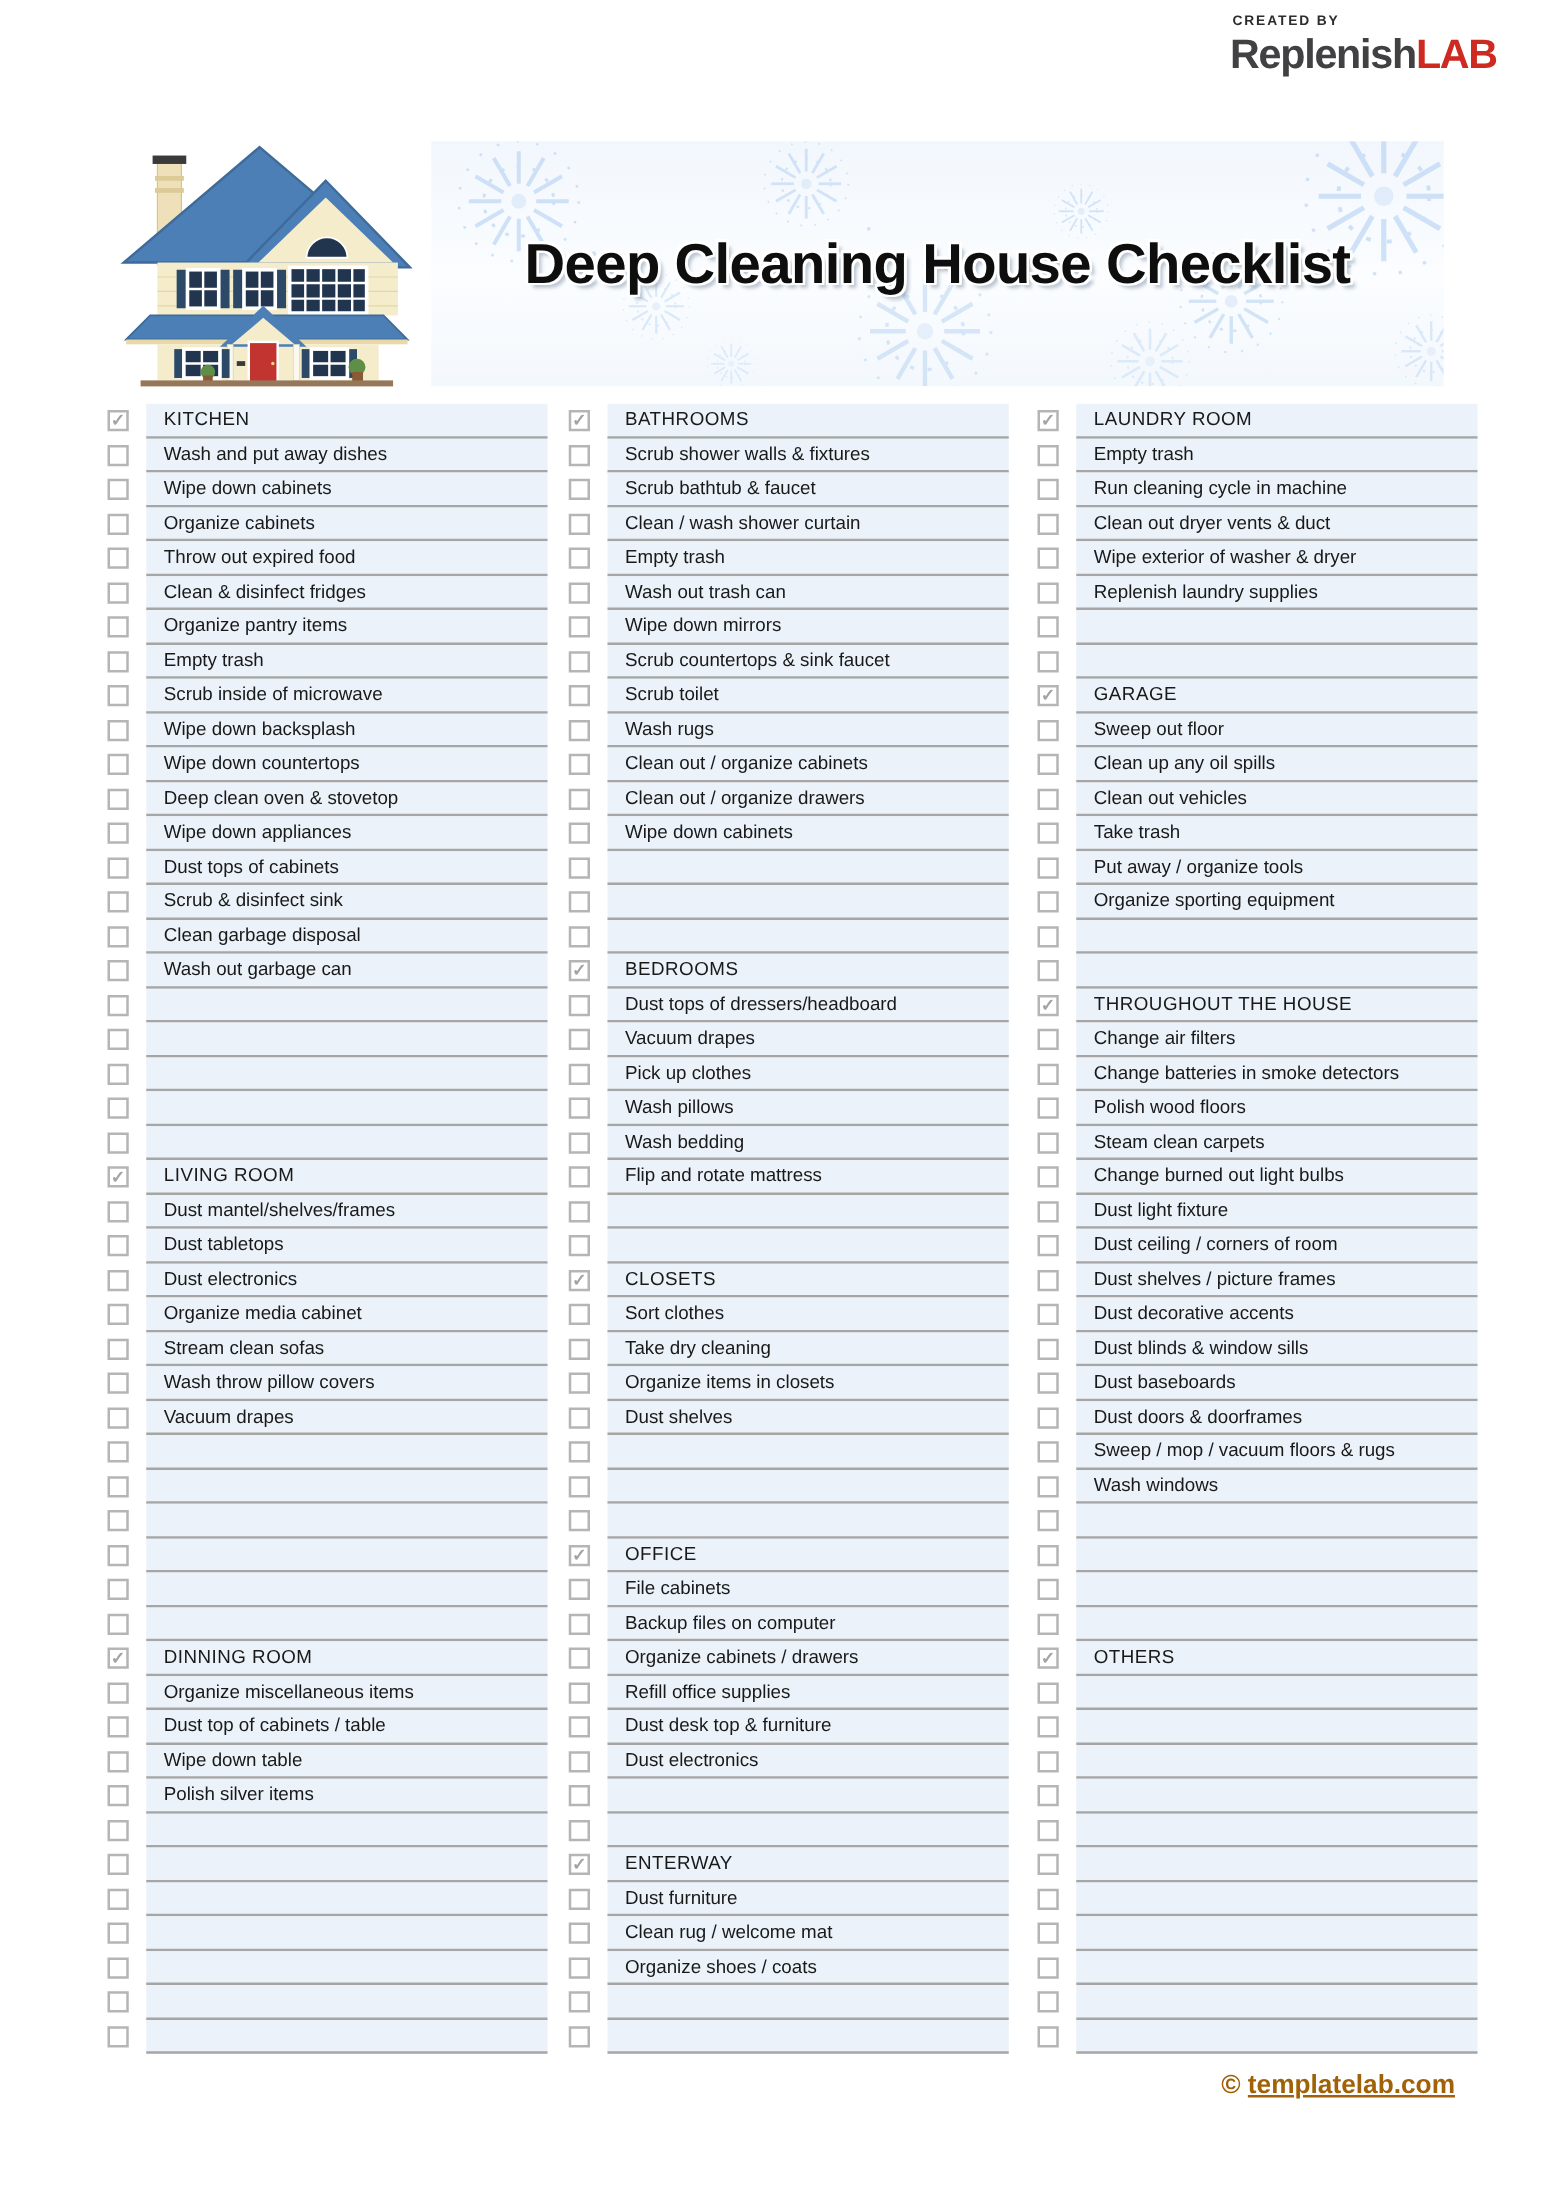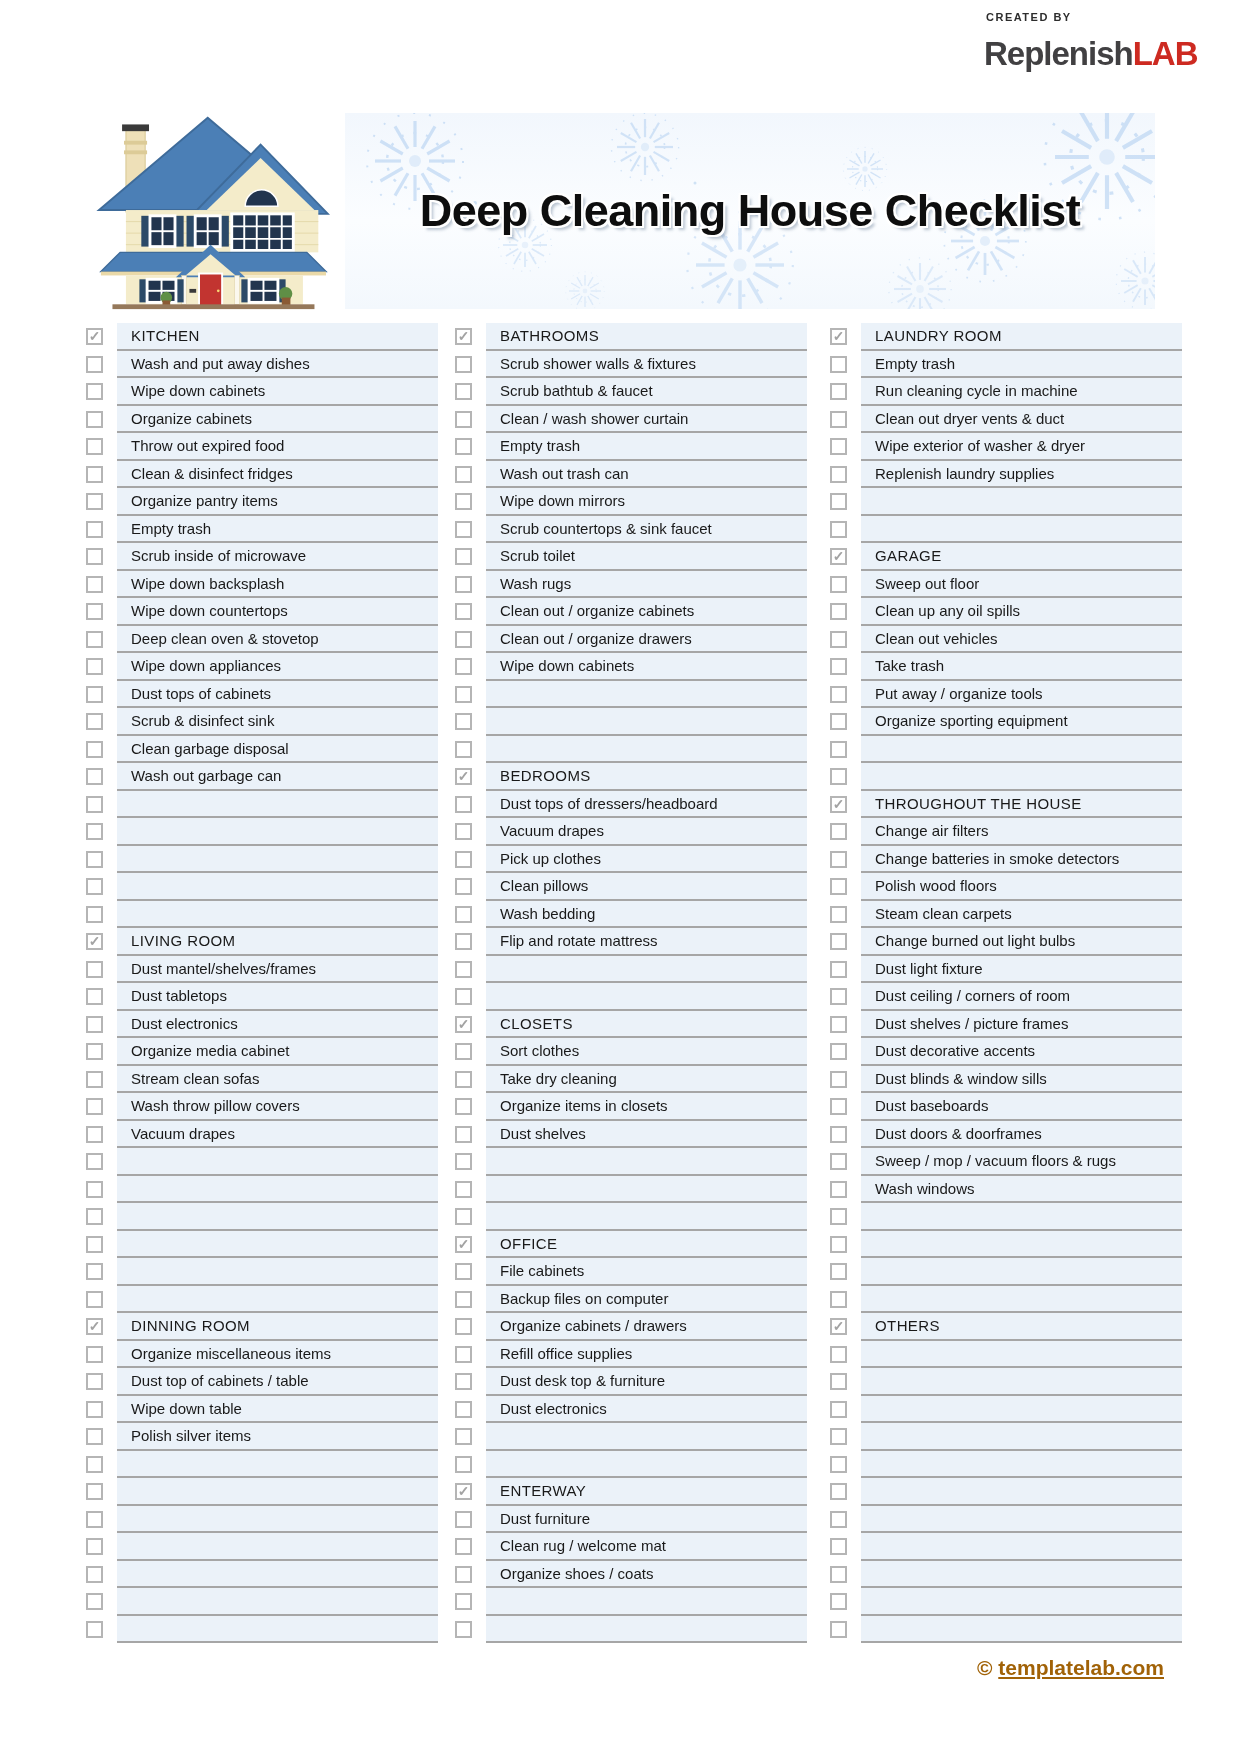--- a/index.html
+++ b/index.html
@@ -6,21 +6,21 @@
     --band-bg:#ebf2f9; --row-line:#a6a6a6; --cb-border:#b5b5b5; --check:#a3a3a3;
     --brand-dark:#414042; --brand-red:#cd2a21; --roof-blue:#4b7fb6; --door-red:#c23430;
     --text:#191919; --banner-blue:#aecdf0;
   }
   html,body{margin:0;padding:0;background:#ffffff;}
   .page{position:relative;width:1240px;height:1754px;background:#fff;
         font-family:"Liberation Sans",sans-serif;overflow:hidden;}
 
   
   .logo{position:absolute;left:984px;top:12px;line-height:1;}
-  .logo .created{font-size:11px;font-weight:bold;letter-spacing:1.5px;color:#2d2d2d;margin:0 0 14px 2px;}
+  .logo .created{font-size:11px;font-weight:bold;letter-spacing:1.5px;color:#2d2d2d;margin:0 0 3px 2px;}
   .logo .brand{font-size:33px;font-weight:bold;color:var(--brand-dark);letter-spacing:-1px;}
   .logo .lab{color:var(--brand-red);}
 
   
   .banner{position:absolute;left:345px;top:113px;width:810px;height:196px;overflow:hidden;
           background:linear-gradient(180deg,#f2f7fd 0%,#fbfdff 55%,#f3f8fd 100%);
           display:flex;align-items:center;justify-content:center;}
   .banner svg{position:absolute;left:0;top:0;}
   .banner .title{position:relative;font-size:45px;font-weight:bold;color:#0e0e0e;letter-spacing:-.5px;
     text-shadow:-2px -2px 0 #fff,2px -2px 0 #fff,-2px 2px 0 #fff,2px 2px 0 #fff,
@@ -434,21 +434,21 @@
         <div class="row">
           <span class="cb"></span>
           <div class="band">Vacuum drapes</div>
         </div>
         <div class="row">
           <span class="cb"></span>
           <div class="band">Pick up clothes</div>
         </div>
         <div class="row">
           <span class="cb"></span>
-          <div class="band">Clean pillows</div>
+          <div class="band">Wash pillows</div>
         </div>
         <div class="row">
           <span class="cb"></span>
           <div class="band">Wash bedding</div>
         </div>
         <div class="row">
           <span class="cb"></span>
           <div class="band">Flip and rotate mattress</div>
         </div>
         <div class="row">

